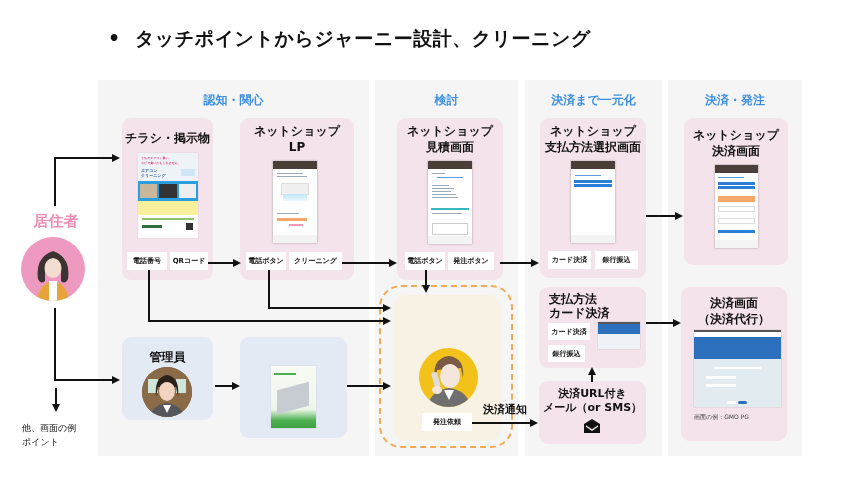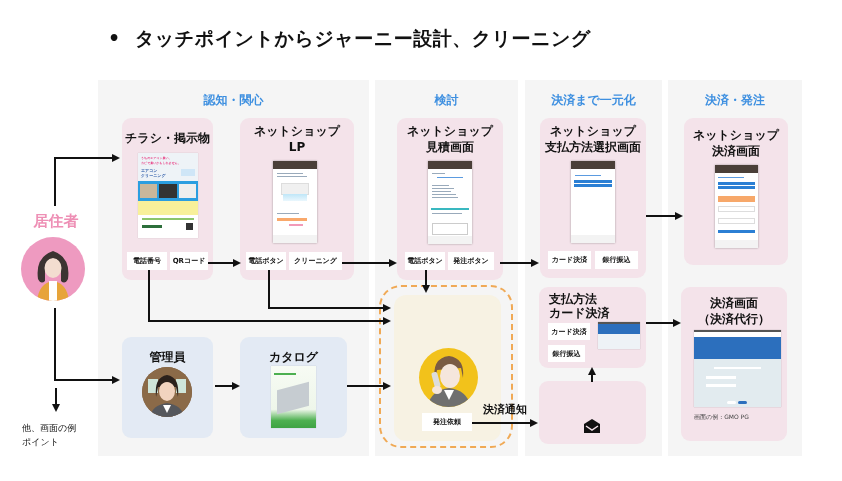--- a/index.html
+++ b/index.html
@@ -139,38 +139,37 @@
     <div class="bar" style="top:17px;"></div>
     <div class="bar" style="top:21px;"></div>
     <div style="position:absolute;left:3px;right:3px;top:31px;height:6px;background:#f7a86a;"></div>
     <div style="position:absolute;left:3px;right:3px;top:41px;height:4px;border:1px solid #ddd;"></div>
     <div style="position:absolute;left:3px;right:3px;top:53px;height:4px;border:1px solid #ddd;"></div>
     <div class="bar" style="top:65px;"></div>
     <div class="nav"></div>
   </div>
 </div>
 
-<div class="abs blue" style="left:122px;top:337px;width:91px;height:101px;">
+<div class="abs blue" style="left:122px;top:337px;width:91px;height:83px;">
   <div class="box-title" style="top:12px;">管理員</div>
   <div class="circle" style="left:20px;top:30px;width:50px;height:50px;background:#7a5a3c;">
     <svg width="50" height="50" viewBox="0 0 50 50">
       <rect x="0" y="0" width="50" height="50" fill="#8b6a48"></rect>
       <rect x="6" y="12" width="10" height="14" fill="#cfe5d9"></rect>
       <rect x="34" y="12" width="10" height="14" fill="#cfe5d9"></rect>
       <path d="M8 50 Q10 38 25 36 Q40 38 42 50Z" fill="#55575c"></path>
       <path d="M21 38 L25 46 L29 38Z" fill="#fff"></path>
       <path d="M14 30 Q12 10 25 8 Q38 10 36 30 L34 20 L16 20Z" fill="#2b211c"></path>
       <ellipse cx="25" cy="24" rx="8" ry="10" fill="#f1d3bf"></ellipse>
       <path d="M17 20 Q25 10 33 20 L33 16 Q25 8 17 16Z" fill="#2b211c"></path>
     </svg>
   </div>
 </div>
 
 <div class="abs blue" style="left:240px;top:337px;width:107px;height:101px;">
-  <div class="box-title" style="top:12px;">カタログ</div>
   <div class="abs" style="left:31px;top:29px;width:45px;height:62px;background:linear-gradient(#f7fbf4 0%,#eef6ea 70%,#4db050 88%,#3ea343 100%);box-shadow:0 0 1px rgba(0,0,0,0.2);">
     <div style="position:absolute;left:3px;top:7px;width:22px;height:2px;background:#4caf50;"></div>
     <div style="position:absolute;left:6px;top:20px;width:32px;height:24px;background:#c6ccd1;transform:skewY(-15deg);"></div>
   </div>
 </div>
 
 <div class="abs" style="left:379px;top:285px;width:134px;height:163px;border:2px dashed #f0a955;border-radius:22px;box-sizing:border-box;"></div>
 <div class="abs cream" style="left:394px;top:295px;width:107px;height:146px;">
   <div class="circle" style="left:25px;top:53px;width:59px;height:59px;background:#f2c21b;">
     <svg width="59" height="59" viewBox="0 0 59 59">
@@ -189,20 +188,21 @@
   <div class="abs" style="left:10px;top:5px;font-size:12px;font-weight:bold;line-height:14px;"><span>支払方法</span><br><span>カード決済</span></div>
   <div class="chip" style="left:9px;top:36px;width:42px;height:17px;">カード決済</div>
   <div class="chip" style="left:9px;top:58px;width:37px;height:17px;">銀行振込</div>
   <div class="abs" style="left:59px;top:35px;width:42px;height:27px;background:#eef2f6;box-shadow:0 0 1px rgba(0,0,0,0.3);">
     <div style="height:2px;background:#555;"></div>
     <div style="height:10px;background:#2c6fbd;"></div>
   </div>
 </div>
 
 <div class="abs pink" style="left:539px;top:381px;width:107px;height:63px;">
+  <div class="box-title" style="top:6px;font-size:11px;line-height:14px;"><span>決済URL付き</span><br><span>メール（or SMS）</span></div>
   <svg class="abs" style="left:44px;top:37px;" width="18" height="16" viewBox="0 0 18 16">
     <path d="M1 6 L9 1 L17 6 L17 15 L1 15Z" fill="#111"></path>
     <path d="M3 8 L9 12 L15 8" fill="none" stroke="#f4e3ea" stroke-width="1.5"></path>
   </svg>
 </div>
 
 <div class="abs pink" style="left:681px;top:287px;width:106px;height:154px;">
   <div class="box-title" style="top:8px;"><span>決済画面</span><br><span>（決済代行）</span></div>
   <div class="abs" style="left:13px;top:43px;width:87px;height:77px;background:#e2ebef;box-shadow:0 0 1px rgba(0,0,0,0.3);">
     <div style="height:2px;background:#555;"></div>

